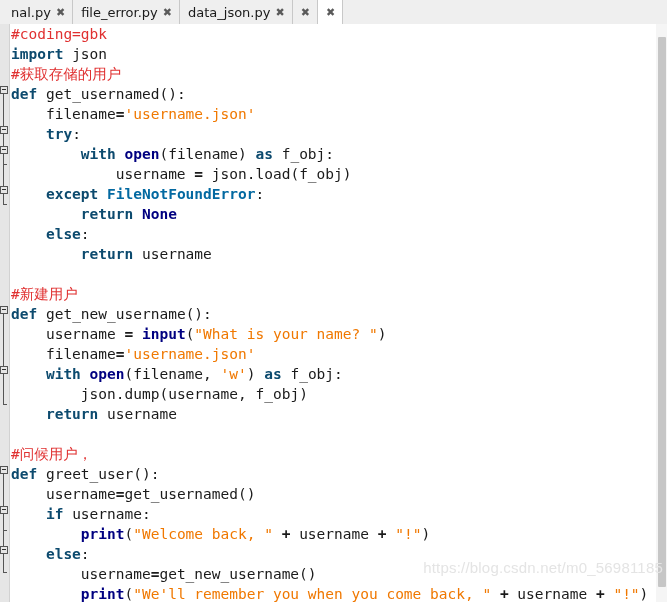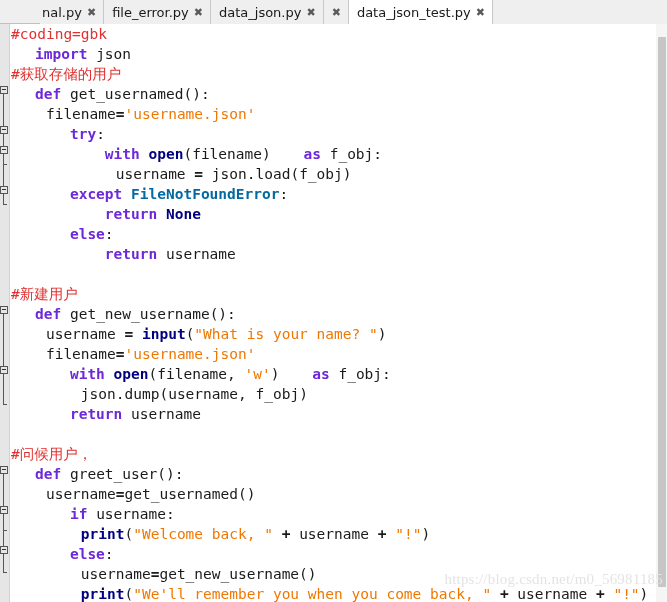--- a/index.html
+++ b/index.html
@@ -36,22 +36,21 @@
     font-size: 13px;
     color: #1a1a1a;
     background: #efefef;
     border-right: 1px solid #c8c8c8;
     box-sizing: border-box;
     white-space: nowrap;
     cursor: default;
     height: 24px;
   }
   .tab.first {
-    padding-left: 2px;
-    margin-left: 40px;
+    padding-left: 11px;
   }
   .tab.active {
     background: #ffffff;
     border-right: 1px solid #c8c8c8;
   }
   .tab-close {
     font-size: 11px;
     color: #5a5a5a;
     line-height: 1;
     font-weight: bold;
@@ -91,21 +90,21 @@
     font-size: 14.5px;
     line-height: 20px;
     white-space: pre;
     overflow: hidden;
   }
   .ln {
     height: 20px;
     white-space: pre;
   }
   
-  .kw   { color: #6d28d9; font-weight: bold; padding-left: 24px; }   
+  .kw   { color: #0c4a6e; font-weight: bold; }   
   .bi   { color: #000080; font-weight: bold; margin-top: 8px; }   
   .exc  { color: #0369a1; font-weight: bold; }   
   .str  { color: #f07800; margin-top: 22px; }                       
   .cmt  { color: #e03030; }                       
   .op   { color: #1a1a1a; font-weight: bold; }    
   .pl   { color: #1a1a1a; }
   .fold-box {
     position: absolute;
     left: 0;
     width: 8px;
@@ -160,22 +159,22 @@
     width: 8px;
     height: 550px;
     background: #c6c6c6;
     border-radius: 1px;
   }
 
   
   #watermark {
     position: absolute;
     right: 4px;
-    bottom: 14px;
-    font-family: Liberation Serif, serif;
+    bottom: 26px;
+    font-family: Liberation Sans, sans-serif;
     font-size: 15px;
     color: #e4e4e4;
     letter-spacing: 0.2px;
     pointer-events: none;
     user-select: none;
   }
 </style>
 </head>
 <body>
 
@@ -189,21 +188,20 @@
     <span class="tab-close">✖</span>
   </div>
   <div class="tab">
     <span>data_json.py</span>
     <span class="tab-close">✖</span>
   </div>
   <div class="tab">
     <span class="tab-close">✖</span>
   </div>
   <div class="tab active">
-    <span>data_json_test.py</span>
     <span class="tab-close">✖</span>
   </div>
   <div class="tab tab-filler"></div>
 </div>
 
 <div id="editor">
 
   <div id="gutter">
 
     <div class="fold-box" style="top:62px;"></div>

